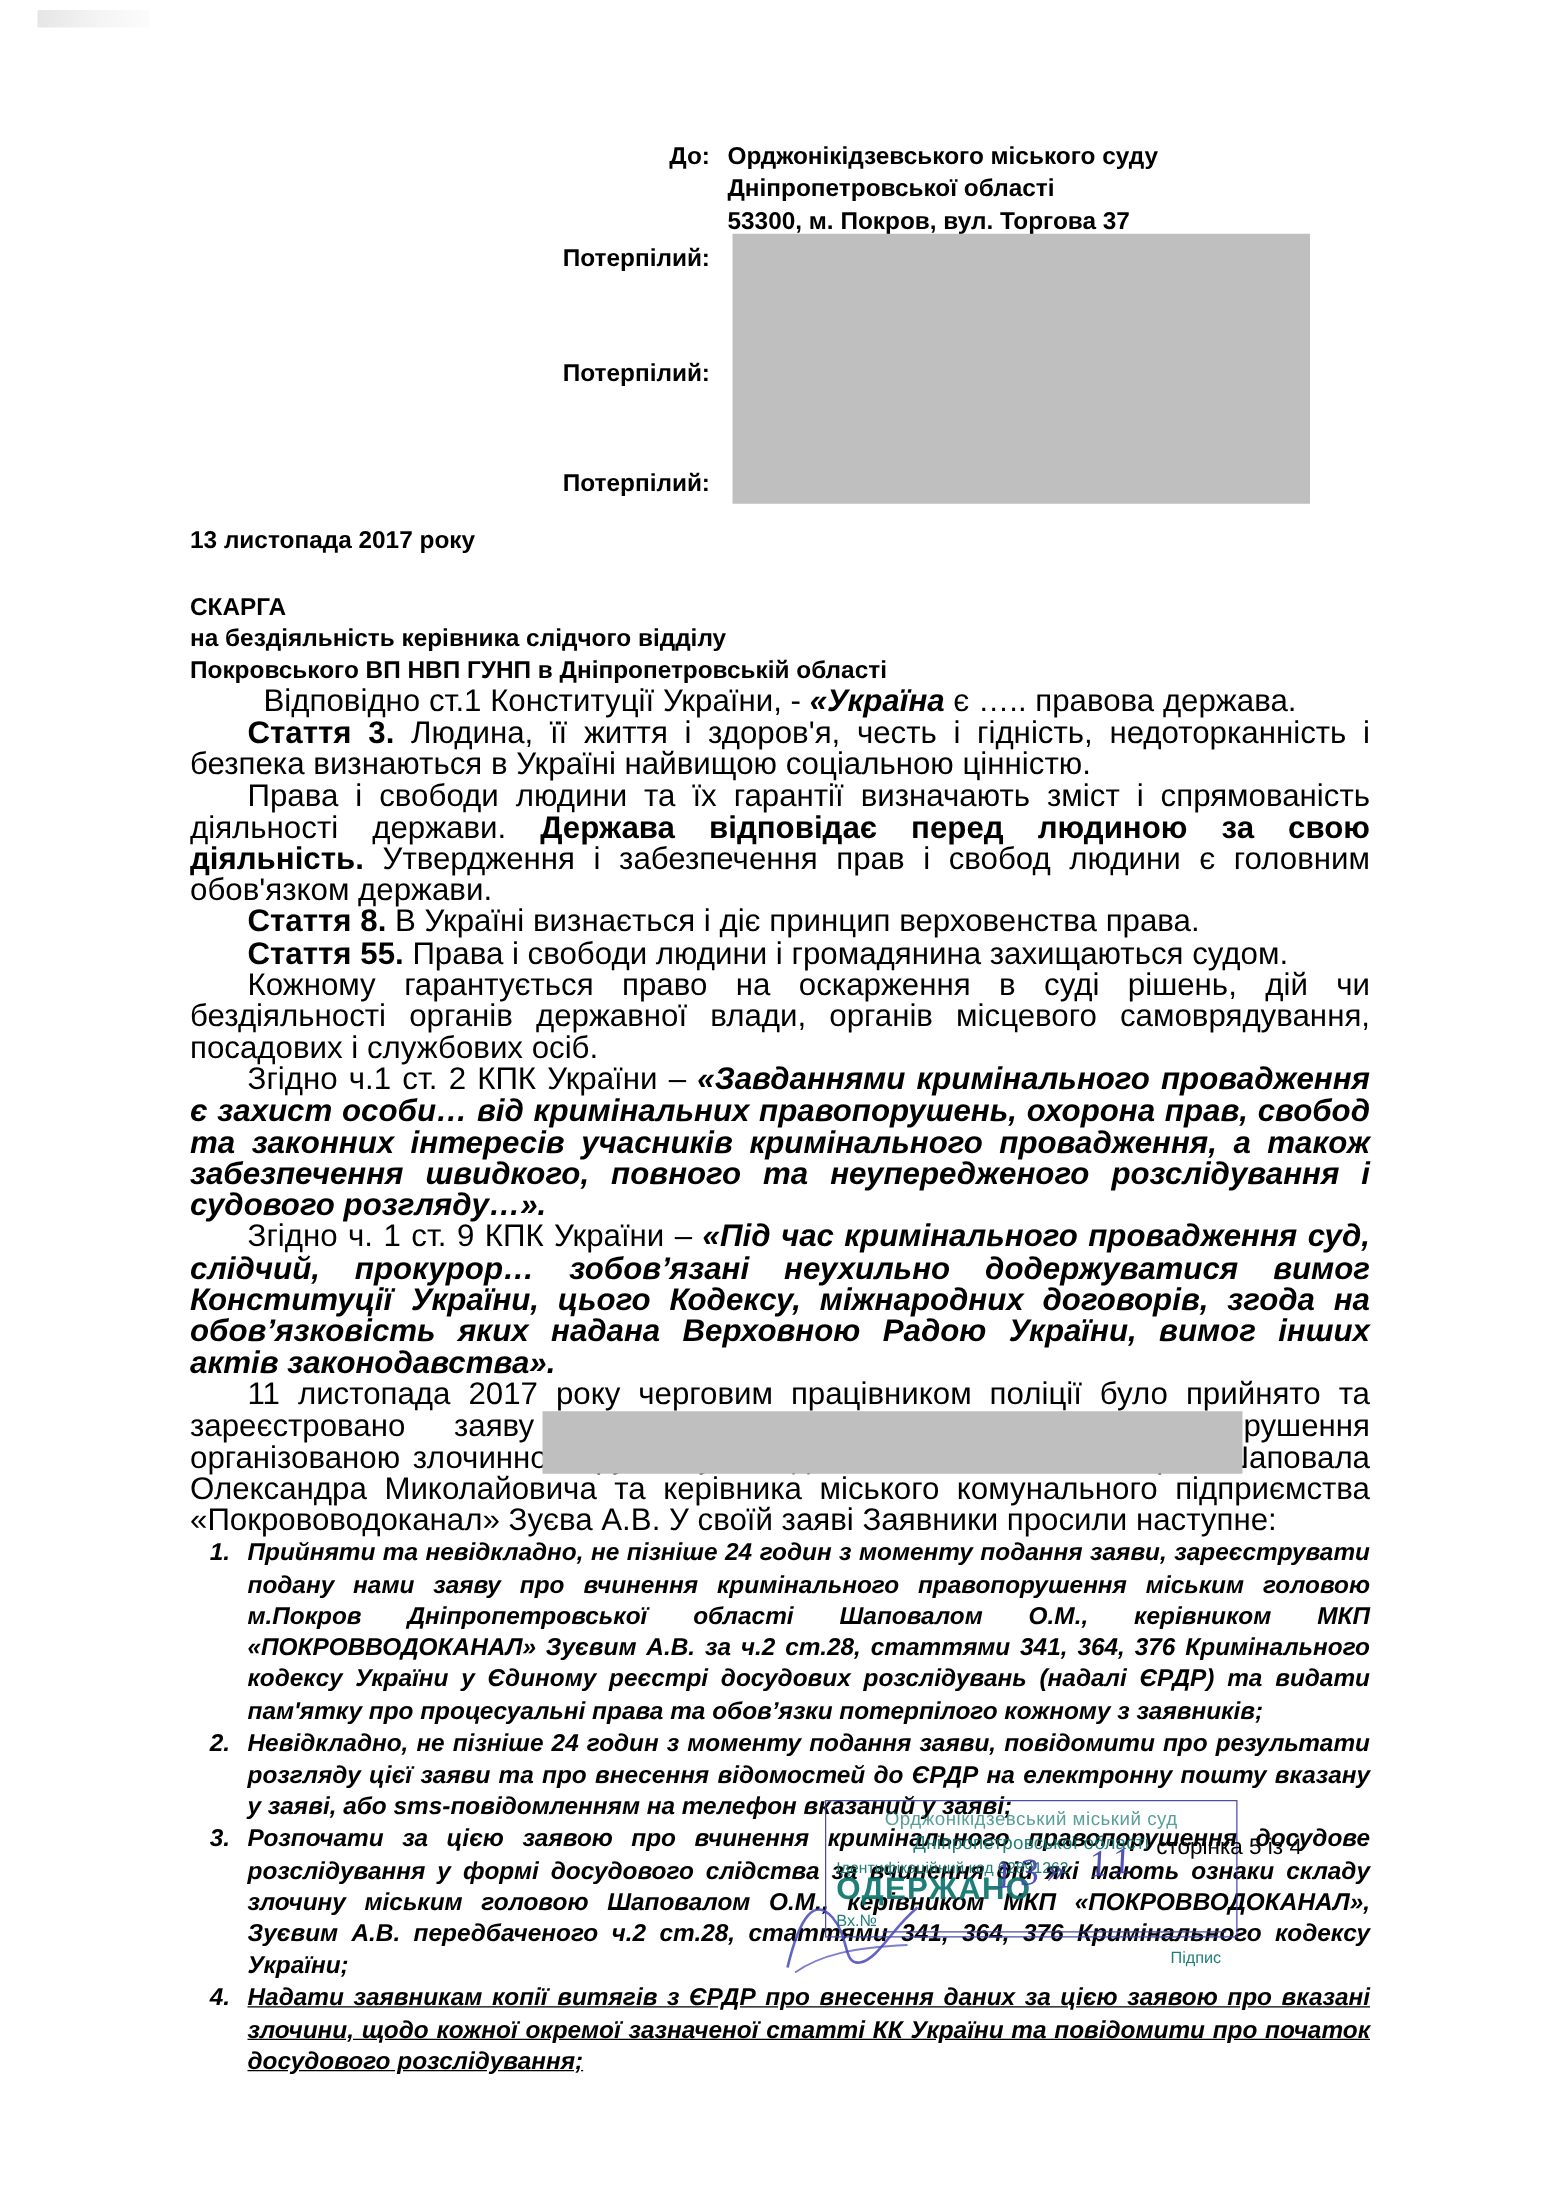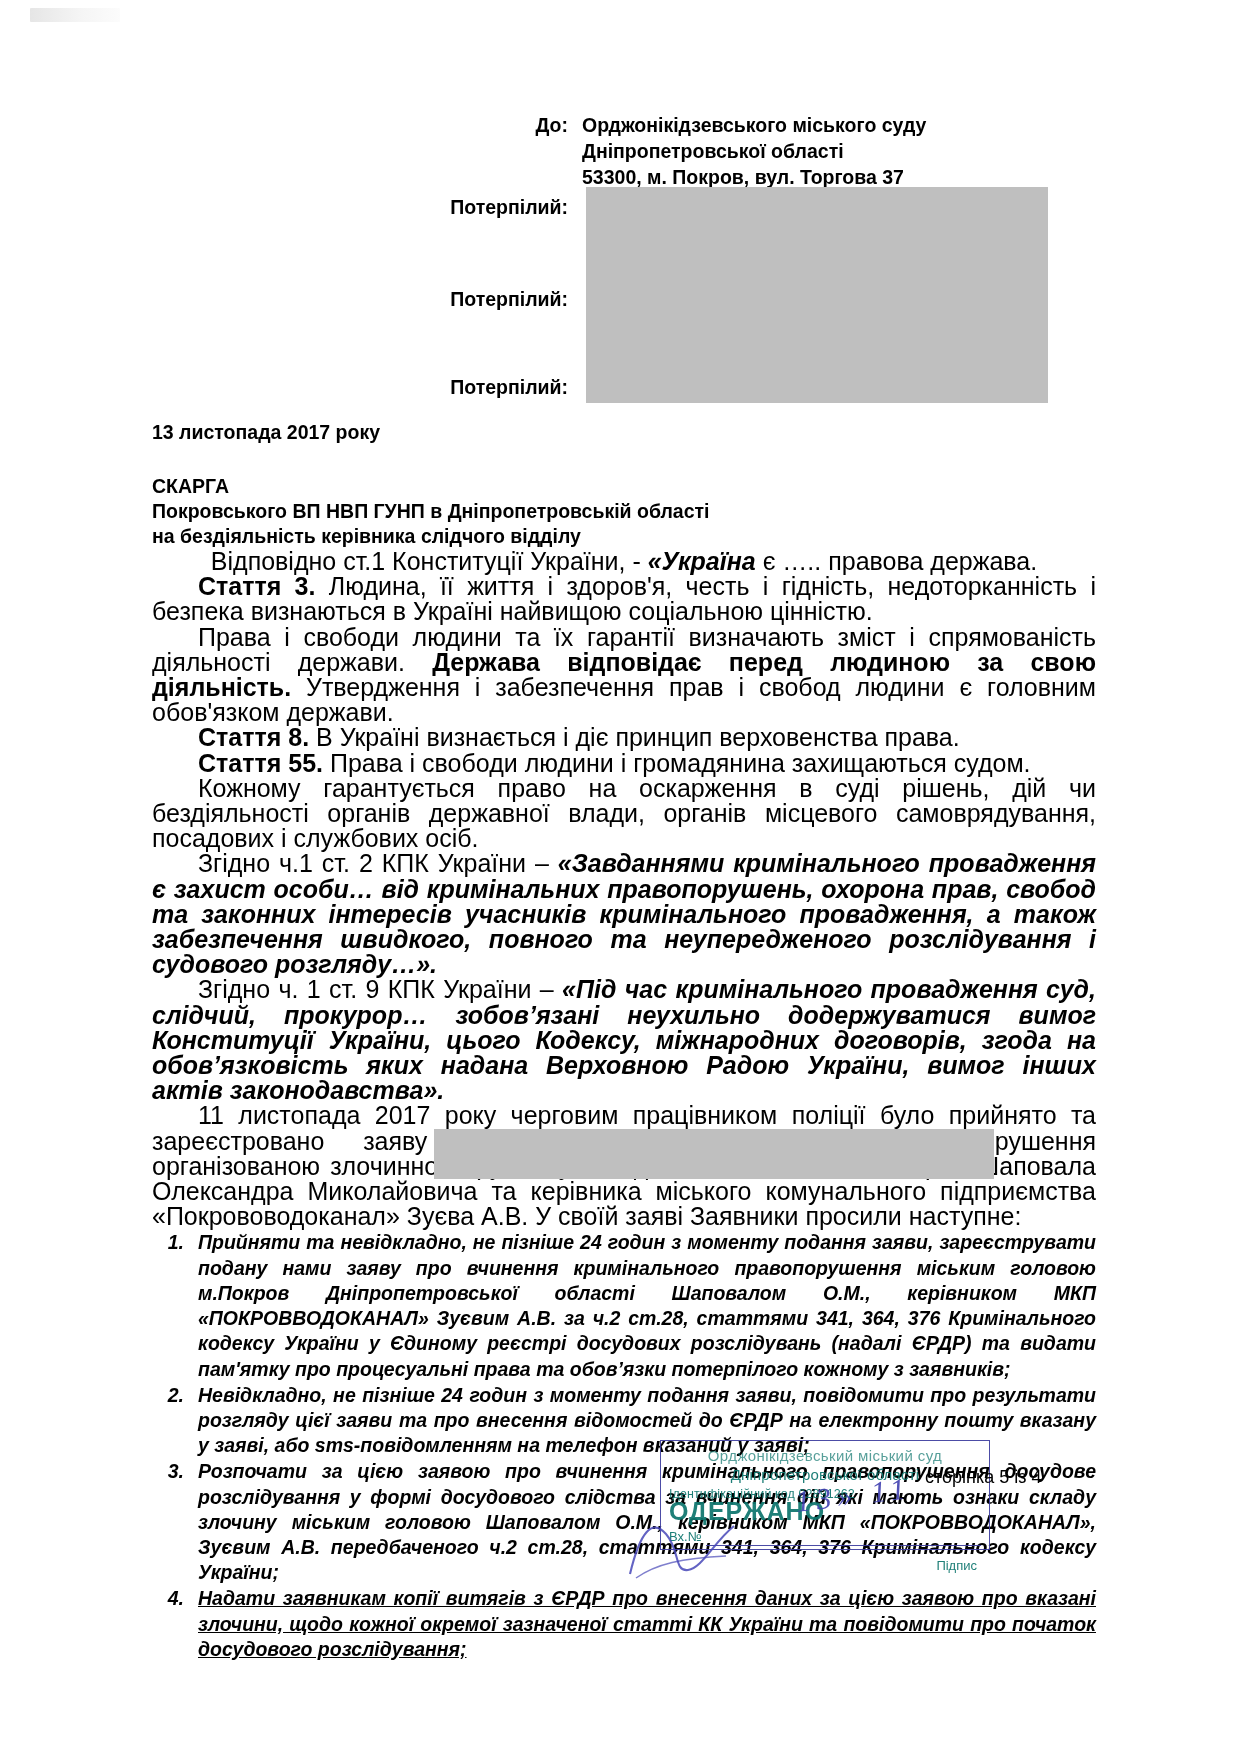--- a/index.html
+++ b/index.html
@@ -254,22 +254,22 @@
       <div class="addr-row victim-row" style="margin-top:62px;">
         <div class="addr-label">Потерпілий:</div>
         <div class="addr-value">&nbsp;</div>
       </div>
     </div>
 
     <div class="doc-date">13 листопада 2017 року</div>
 
     <div class="title-group">
       <div>СКАРГА</div>
+      <div>на бездіяльність керівника слідчого відділу</div>
       <div>Покровського ВП НВП ГУНП в Дніпропетровській області</div>
-      <div>на бездіяльність керівника слідчого відділу</div>
     </div>
 
     <p class="body noindent" style="text-align:center;">
       <span>Відповідно ст.1 Конституції України, - </span><i class="q">«Україна</i><span> є ….. правова держава.</span>
     </p>
 
     <p class="body">
       <b>Стаття 3.</b><span> Людина, її життя і здоров'я, честь і гідність, недоторканність і безпека визнаються в Україні найвищою соціальною цінністю.</span>
     </p>
 

